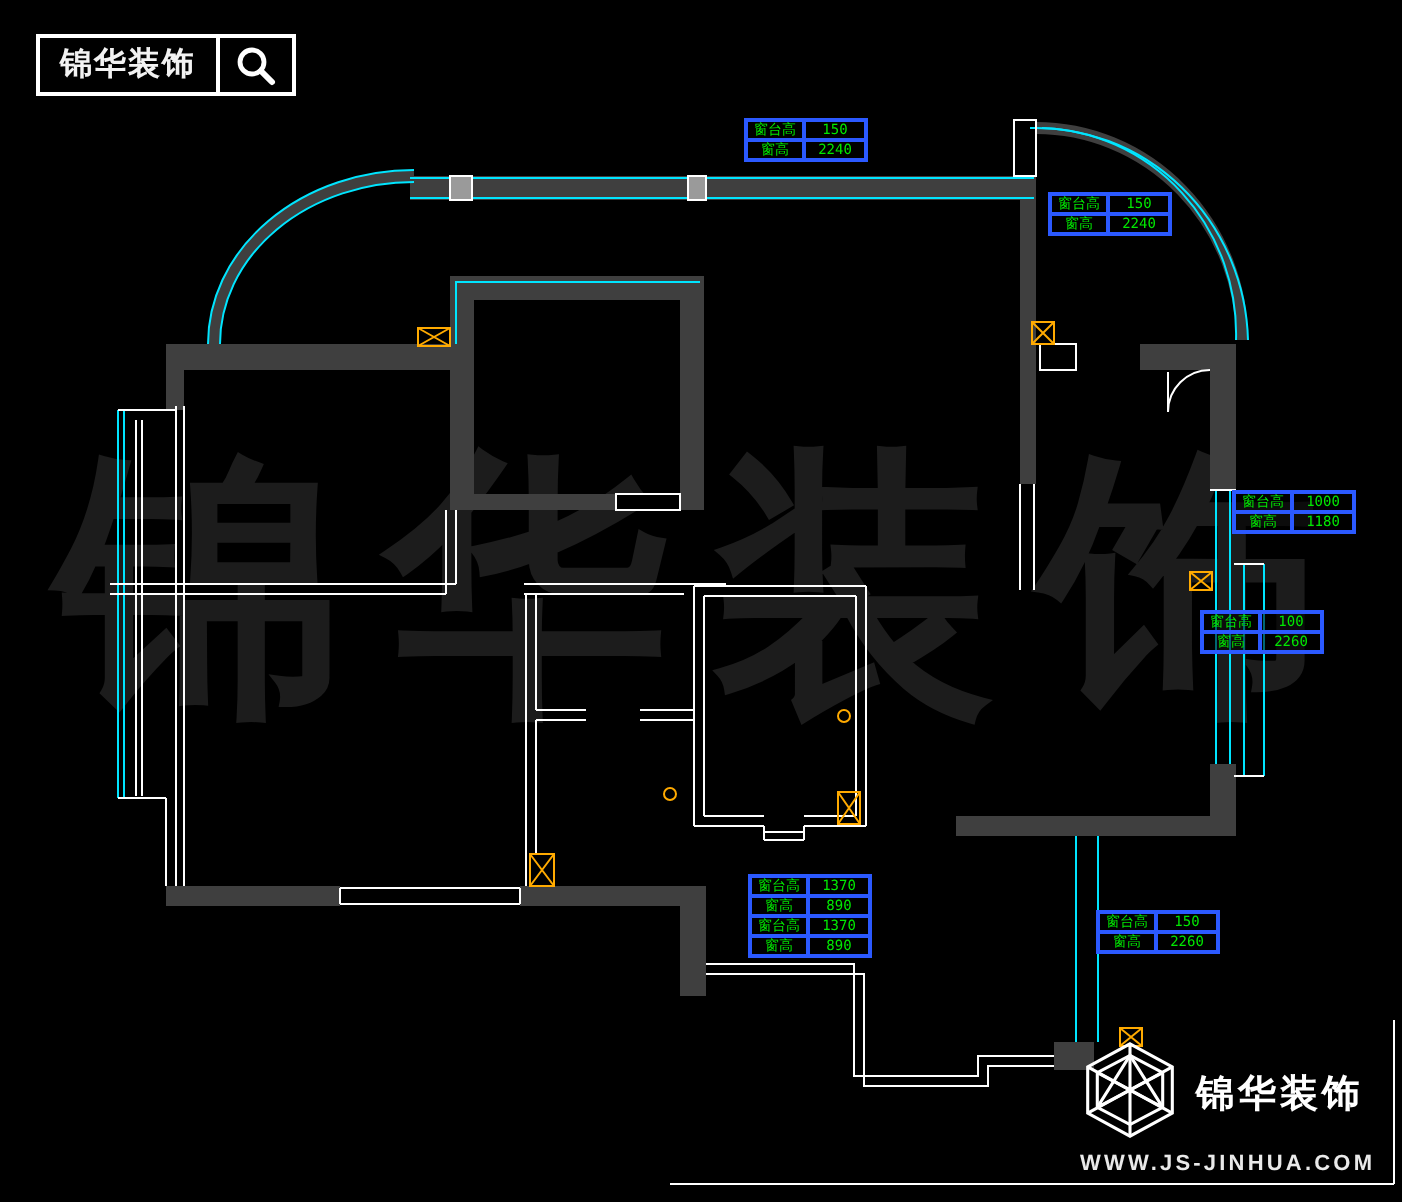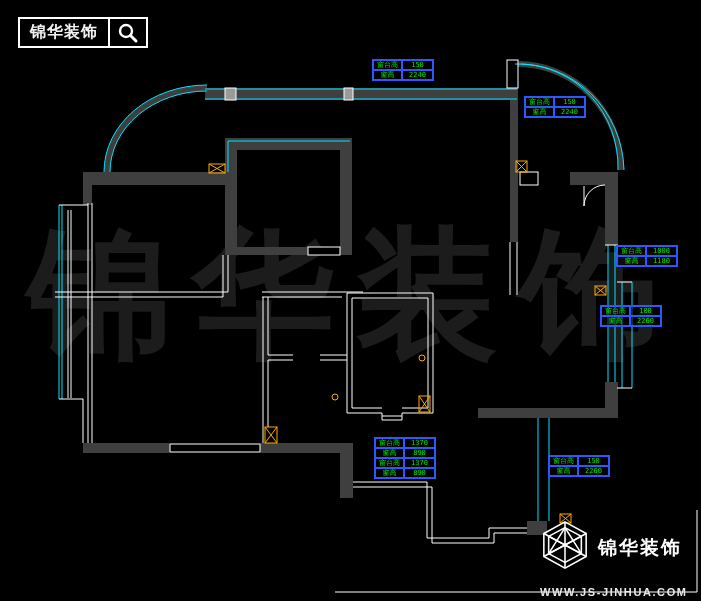--- a/index.html
+++ b/index.html
@@ -25,21 +25,21 @@
   .search-box{margin-top:7px;width:126px;height:27px;border:2px solid #fff;
               display:flex;align-items:center;}
   .search-brand{flex:1;text-align:center;font-size:16px;font-weight:bold;letter-spacing:1px;}
   .search-divider{width:2px;height:27px;background:#fff;}
   .search-glass{width:36px;display:flex;align-items:center;justify-content:center;}
   
   .footer{position:absolute;left:540px;top:520px;z-index:3;color:#fff;width:155px;}
   .footer-top{display:flex;align-items:center;}
   .footer-text{margin-left:8px;font-weight:bold;font-size:19px;line-height:23px;
                letter-spacing:2px;white-space:nowrap;}
-  .footer-url{margin-top:12px;font-size:11px;font-weight:bold;letter-spacing:1.6px;color:#e9e9e9;}
+  .footer-url{margin-top:1px;font-size:11px;font-weight:bold;letter-spacing:1.6px;color:#e9e9e9;}
 </style>
 </head>
 <body>
 
 <div id="stage">
 
   <div class="watermark">锦华装饰</div>
 
   <svg id="plan" width="701" height="601" viewBox="0 0 701 601">
 

